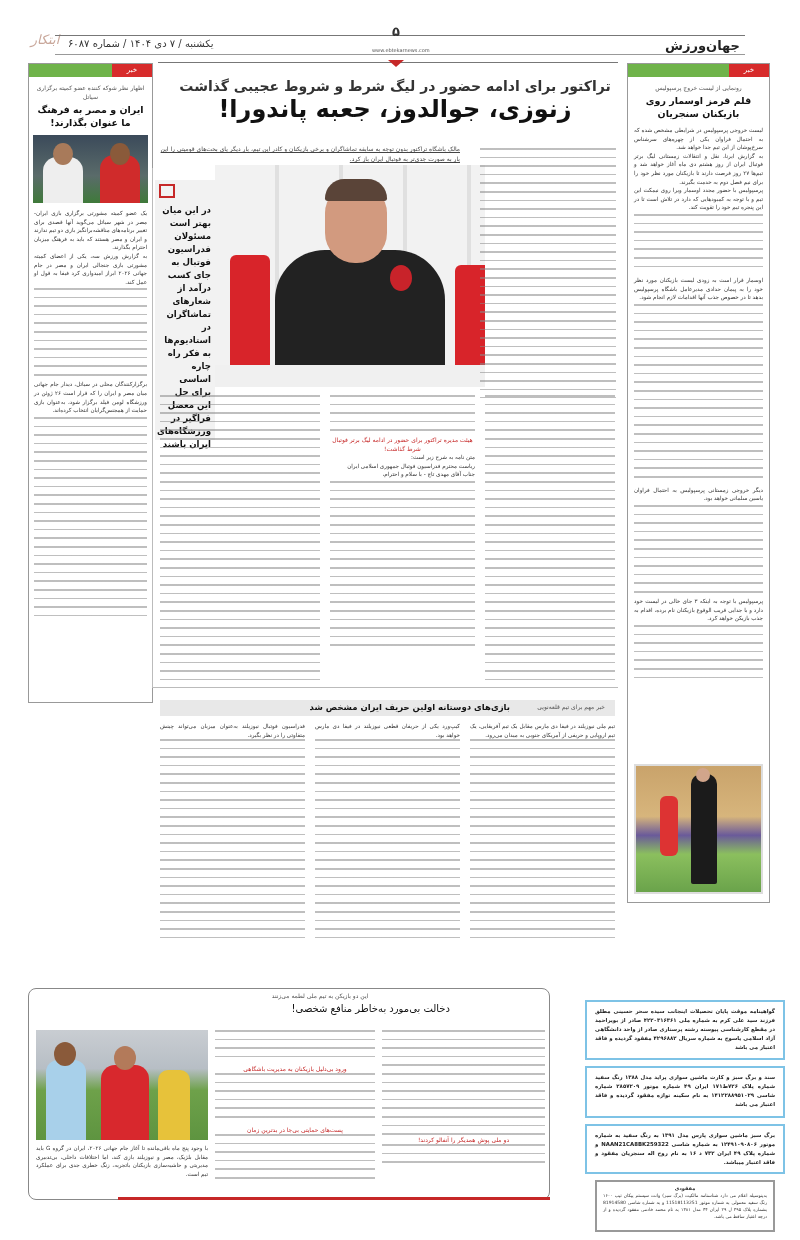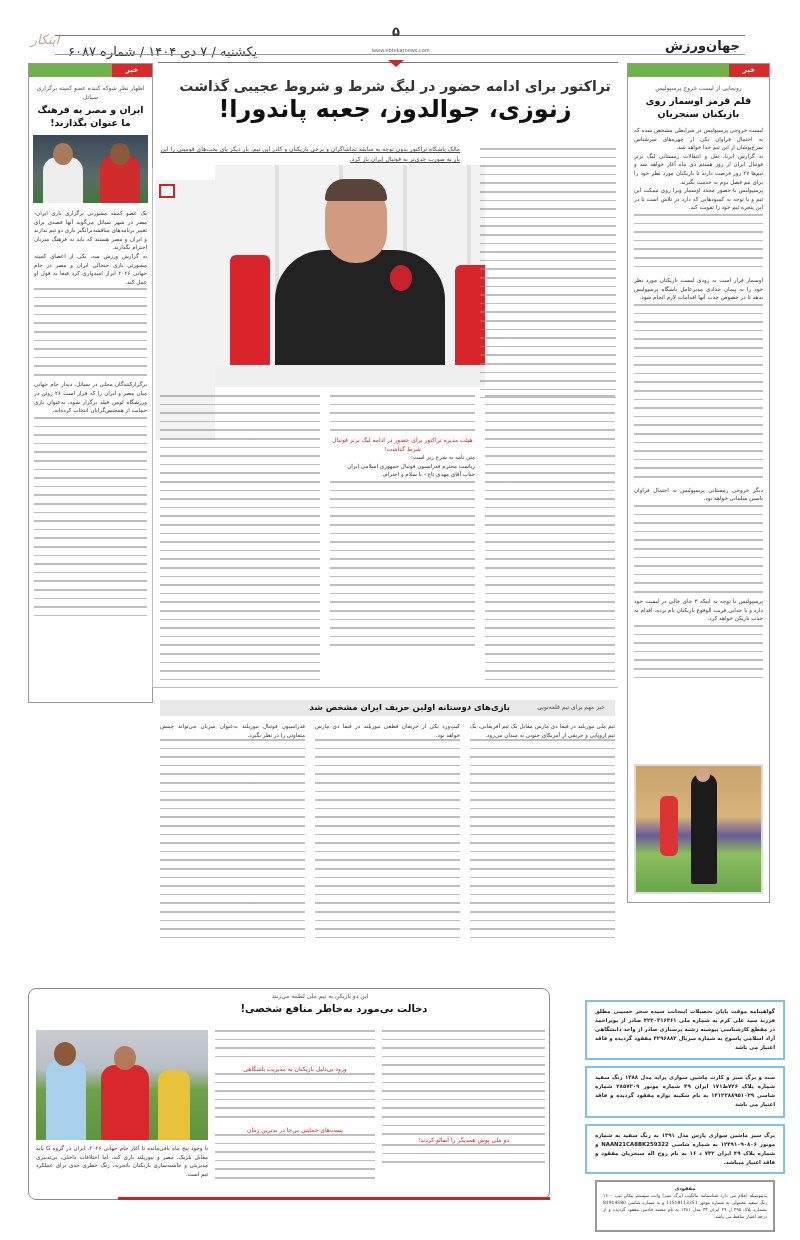--- a/index.html
+++ b/index.html
@@ -5,29 +5,29 @@
   * { box-sizing: border-box; margin: 0; padding: 0; }
   html, body { width: 800px; height: 1240px; background: #ffffff; overflow: hidden; }
   body { font-family: "DejaVu Sans", sans-serif; color: #222; position: relative; direction: rtl; }
 
   .abs { position: absolute; }
 
   
   .hdr-line { position:absolute; top:35px; left:55px; width:690px; height:1px; background:#777; }
   .hdr-line2 { position:absolute; top:54px; left:55px; width:690px; height:1px; background:#999; }
   .section-title { position:absolute; top:38px; right:60px; font-size:13px; font-weight:bold; color:#222; }
-  .issue-info { position:absolute; top:44px; left:68px; font-size:13px; color:#333; direction:rtl; }
+  .issue-info { position:absolute; top:38px; left:68px; font-size:10px; color:#333; direction:rtl; }
   .site-url { position:absolute; top:47px; left:372px; font-size:5px; color:#555; direction:ltr; }
   .page-num { position:absolute; top:24px; left:392px; font-size:13px; color:#333; font-weight:bold; }
   .logo-mark { position:absolute; top:25px; left:30px; width:30px; height:30px; color:#d9b3a6; font-size:22px; font-family:"DejaVu Serif", serif; font-style:italic; direction:ltr; }
 
   
   .side-box { position:absolute; border:1px solid #999; background:#fff; }
   .side-tag { display:flex; height:13px; direction:rtl; }
-  .side-tag .red { background:#d72b2b; color:#fff; font-size:7px; font-weight:bold; width:40px; text-align:center; line-height:13px; }
+  .side-tag .red { background:#d72b2b; color:#fff; font-size:7px; font-weight:normal; width:40px; text-align:center; line-height:13px; }
   .side-tag .green { background:#6fb34a; flex:1; }
   .side-kicker { font-size:6px; color:#555; text-align:center; margin:6px 6px 2px; line-height:9px; }
   .side-title { font-size:9.5px; font-weight:bold; text-align:center; margin:2px 6px 6px; line-height:13px; color:#111; }
   .body-text { font-size:5.6px; line-height:8.6px; color:#333; text-align:justify; direction:rtl; }
 
   
   .lines { background-image: repeating-linear-gradient(to bottom, #8a8a8a 0px, #8a8a8a 1.6px, transparent 1.6px, transparent 8.6px); opacity:0.55; }
 
   .photo { position:absolute; overflow:hidden; }
 
@@ -112,20 +112,21 @@
 <div class="abs" style="top:62px; left:158px; width:460px; height:1px; background:#777;"></div>
 <div class="red-tri"></div>
 <div class="kicker-main">تراکتور برای ادامه حضور در لیگ شرط و شروط عجیبی گذاشت</div>
 <div class="headline-main">زنوزی، جوالدوز، جعبه پاندورا!</div>
 <div class="lead-main">مالک باشگاه تراکتور بدون توجه به سابقه تماشاگران و برخی بازیکنان و کادر این تیم، بار دیگر پای بحث‌های قومیتی را این بار به صورت جدی‌تر به فوتبال ایران باز کرد.</div>
 
 <div class="abs" style="top:168px; left:152px; width:466px; height:520px; border:1px solid #bbb; border-right:none; border-top:none;"></div>
 
 <div class="quote-box">
   <div class="quote-icon"></div>
+  <div class="quote-text">در این میان بهتر است مسئولان فدراسیون فوتبال به جای کسب درآمد از شعارهای تماشاگران در استادیوم‌ها به فکر راه چاره اساسی برای حل این معضل فراگیر در ورزشگاه‌های ایران باشند</div>
 </div>
 
 <div class="photo" style="top:165px; left:215px; width:270px; height:222px; background:#e9e9ea;">
   <div style="position:absolute; top:0; left:0; width:270px; height:222px; background:repeating-linear-gradient(90deg, #f2f2f2 0 60px, #e0e0e0 60px 64px);"></div>
   <div style="position:absolute; top:90px; left:15px; width:40px; height:130px; background:#d8242a; border-radius:6px;"></div>
   <div style="position:absolute; top:100px; right:0; width:30px; height:120px; background:#d8242a; border-radius:6px 0 0 6px;"></div>
   <div style="position:absolute; top:85px; left:60px; width:170px; height:137px; background:#222; border-radius:50px 50px 0 0;"></div>
   <div style="position:absolute; top:20px; left:110px; width:62px; height:78px; background:#d29a7f; border-radius:28px 28px 30px 30px;"></div>
   <div style="position:absolute; top:14px; left:110px; width:62px; height:22px; background:#5a4438; border-radius:28px 28px 4px 4px;"></div>
   <div style="position:absolute; top:100px; left:175px; width:22px; height:26px; background:#c8232a; border-radius:50%;"></div>
@@ -159,21 +160,21 @@
   </div>
   <div style="flex:1;">
     <p class="body-text">فدراسیون فوتبال نیوزیلند به‌عنوان میزبان می‌تواند چینش متفاوتی را در نظر بگیرد.</p>
     <div class="lines" style="height:205px;"></div>
   </div>
 </div>
 
 <div class="box-rounded" style="top:988px; left:28px; width:522px; height:212px;"></div>
 <div class="abs" style="top:1197px; left:118px; width:432px; height:3px; background:#c62828;"></div>
 <div class="abs" style="top:992px; left:200px; width:240px; text-align:center; font-size:6px; color:#555;">این دو بازیکن به تیم ملی لطمه می‌زنند</div>
-<div class="abs" style="top:1003px; left:204px; width:260px; text-align:center; font-size:10px; font-weight:bold; color:#111;">دخالت بی‌مورد به‌خاطر منافع شخصی!</div>
+<div class="abs" style="top:1003px; left:190px; width:260px; text-align:right; font-size:10px; font-weight:normal; color:#111;">دخالت بی‌مورد به‌خاطر منافع شخصی!</div>
 
 <div class="photo" style="top:1030px; left:36px; width:172px; height:110px; background:linear-gradient(to bottom, #c9cdd2 0%, #b7bec5 35%, #6ea14a 55%, #5e9440 100%);">
   <div style="position:absolute; left:10px; top:30px; width:40px; height:80px; background:#a8d0ea; border-radius:12px 12px 0 0;"></div>
   <div style="position:absolute; left:18px; top:12px; width:22px; height:24px; background:#8a5a3a; border-radius:50%;"></div>
   <div style="position:absolute; left:65px; top:35px; width:48px; height:75px; background:#d8282d; border-radius:14px 14px 0 0;"></div>
   <div style="position:absolute; left:78px; top:16px; width:22px; height:24px; background:#b37a5a; border-radius:50%;"></div>
   <div style="position:absolute; left:122px; top:40px; width:32px; height:70px; background:#e7c23a; border-radius:10px 10px 0 0;"></div>
 </div>
 <div class="abs body-text" style="top:1144px; left:36px; width:172px;">با وجود پنج ماه باقی‌مانده تا آغاز جام جهانی ۲۰۲۶، ایران در گروه G باید مقابل بلژیک، مصر و نیوزیلند بازی کند، اما اختلافات داخلی، بی‌تدبیری مدیریتی و حاشیه‌سازی بازیکنان باتجربه، زنگ خطری جدی برای عملکرد تیم است.</div>
 

